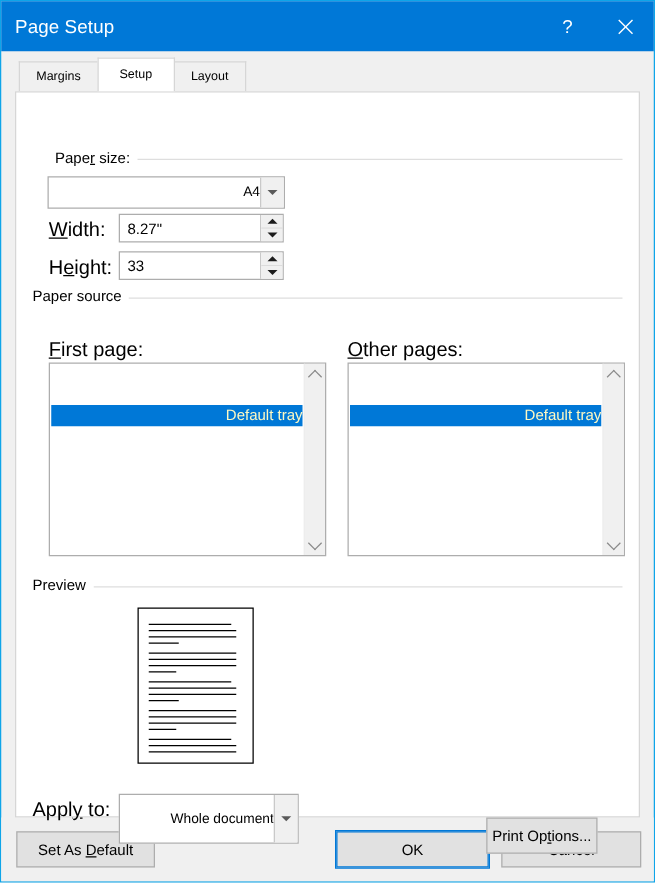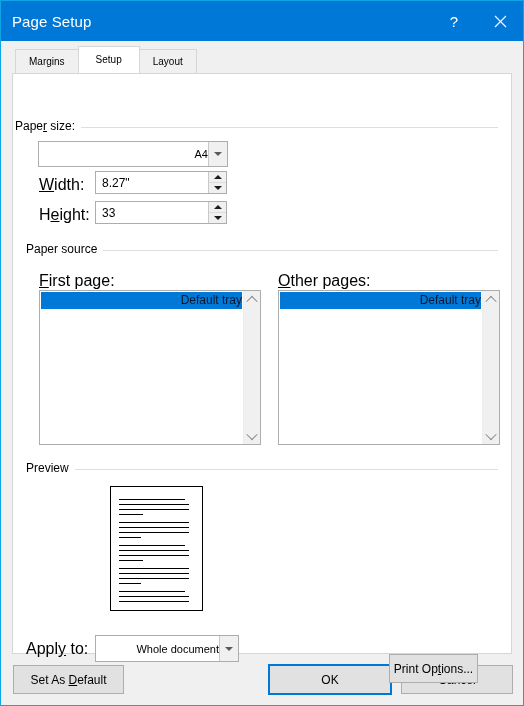--- a/index.html
+++ b/index.html
@@ -236,21 +236,22 @@
   .listitem {
     height: 17px;
     line-height: 17px;
     font-size: 12px;
     padding-left: 3px;
     white-space: nowrap;
     cursor: default;
   }
   .listitem.selected {
     background: #0078d7;
-    color: #0f172a;
+    color: #fef9c3;
+    margin-top: 32px;
   }
   .scrollbar {
     width: 17px;
     background: #f0f0f0;
     border-left: 1px solid #ededed;
     display: flex;
     flex-direction: column;
     justify-content: space-between;
     align-items: center;
     box-sizing: border-box;
@@ -337,21 +338,21 @@
   </div>
 
   <div class="tabstrip">
     <div class="tab">Margins</div>
     <div class="tab selected">Setup</div>
     <div class="tab">Layout</div>
   </div>
 
   <div class="tabpage">
 
-    <div class="group" style="left:2px; top:53px; right:13px; height:1px;">
+    <div class="group" style="left:31px; top:53px; right:13px; height:1px;">
       <div class="group-rule"></div>
       <div class="group-label">
         <span>Pape</span><u class="acc">r</u><span> size:</span>
       </div>
     </div>
 
     <div class="combo" style="left:25px; top:67px; width:190px; height:26px;">
       <div class="combo-value">A4</div>
       <div class="combo-arrow">
         <span class="chev-down"></span>
@@ -381,21 +382,21 @@
       <div class="spin-buttons">
         <div class="spin-up">
             <span class="tri-up"></span>
           </div>
         <div class="spin-dn">
             <span class="tri-dn"></span>
           </div>
       </div>
     </div>
 
-    <div class="group" style="left:13px; top:176px; right:13px; height:1px;">
+    <div class="group" style="left:13px; top:164px; right:13px; height:1px;">
       <div class="group-rule"></div>
       <div class="group-label">Paper source</div>
     </div>
 
     <div class="fieldlabel" style="left:26px; top:198px;">
       <u class="acc">F</u><span>irst page:</span>
     </div>
     <div class="listbox" style="left:26px; top:216px; width:222px; height:155px;">
       <div class="listitems">
         <div class="listitem selected">Default tray</div>
@@ -450,21 +451,21 @@
       <div class="pv-line" style="top:91px;  width:70px;"></div>
       <div class="pv-line" style="top:96px;  width:22px;"></div>
       <div class="pv-line" style="top:104px; width:66px;"></div>
       <div class="pv-line" style="top:109px; width:70px;"></div>
       <div class="pv-line" style="top:114px; width:70px;"></div>
     </div>
 
     <div class="fieldlabel" style="left:13px; top:566px;">
       <span>Appl</span><u class="acc">y</u><span> to:</span>
     </div>
-    <div class="combo" style="left:82px; top:561px; width:144px; height:27px;padding-left:17px;">
+    <div class="combo" style="left:82px; top:561px; width:144px; height:40px;padding-left:17px;">
       <div class="combo-value">Whole document</div>
       <div class="combo-arrow">
         <span class="chev-down"></span>
       </div>
     </div>
 
     <div class="btn" style="left:376px; top:580px; width:89px; height:29px;">
       <span><span>Print Op</span><u class="acc">t</u><span>ions...</span></span>
     </div>
 

